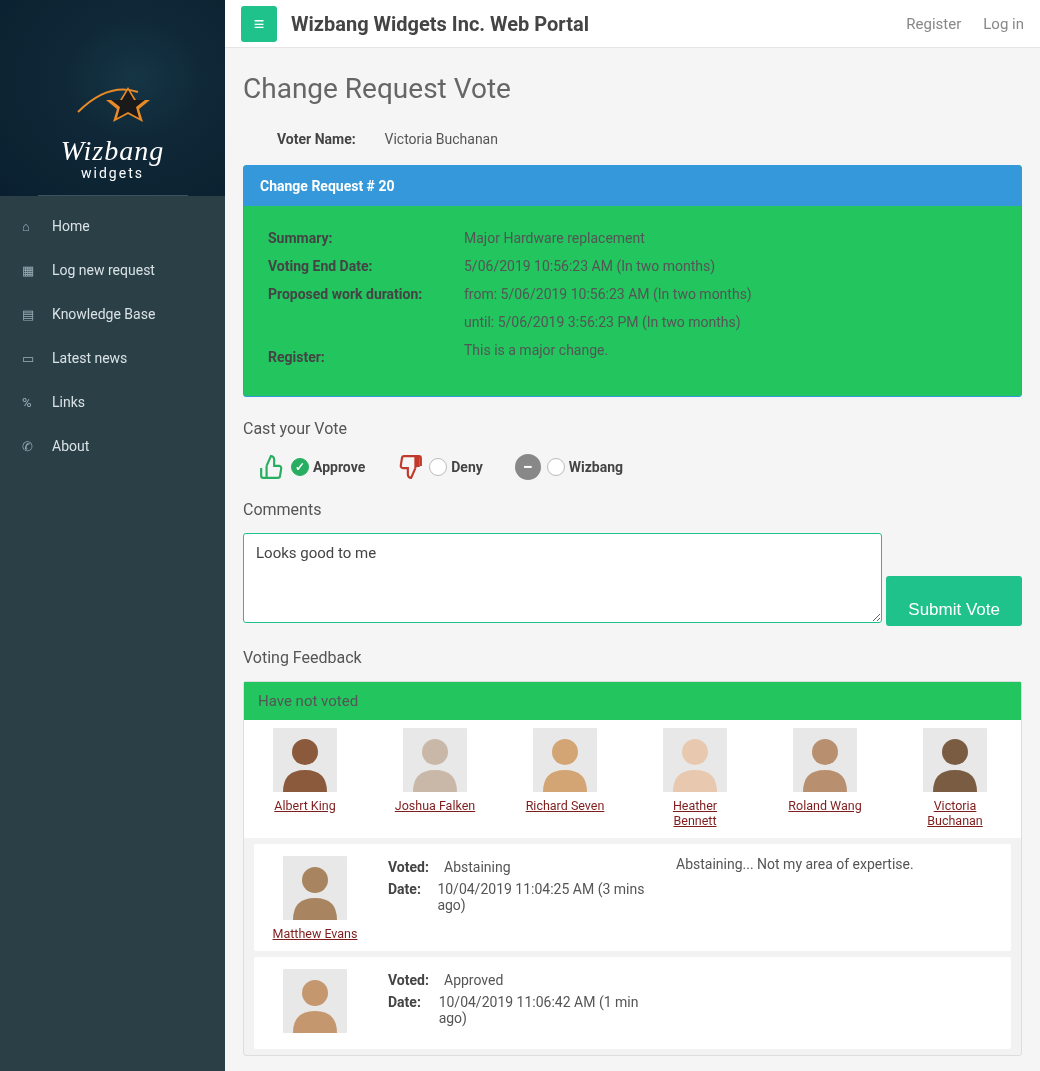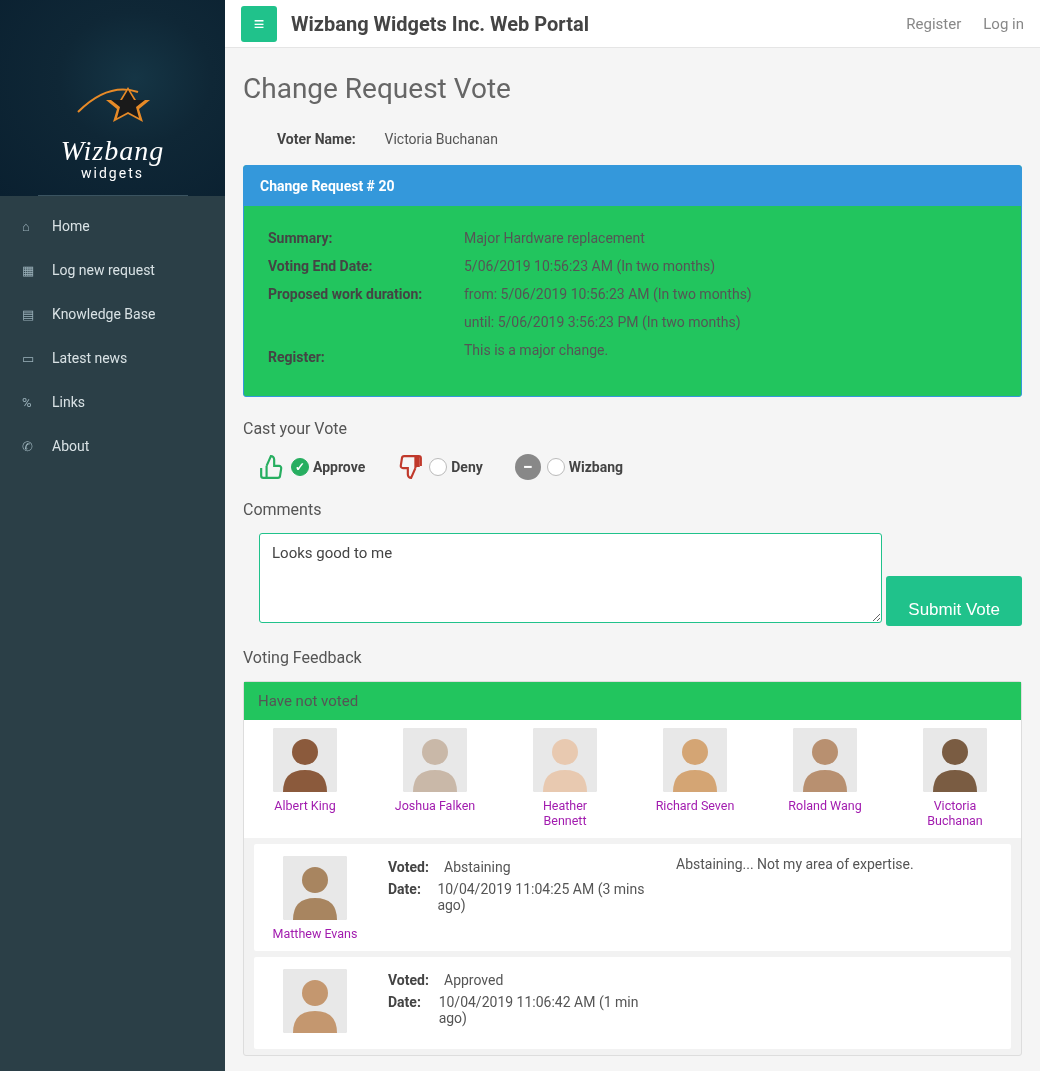--- a/index.html
+++ b/index.html
@@ -34,31 +34,31 @@
   .info-row .val { color:#555; }
   .info-row .val p { margin-bottom: 14px; }
   .section-title { font-size:16px; color:#555; margin: 0 0 14px; font-weight:400; }
   .vote-row { display:flex; gap:30px; align-items:center; padding: 0 0 18px 14px; }
   .vote-opt { display:flex; align-items:center; gap:4px; font-weight:700; color:#444; cursor:pointer; }
   .vote-icon { width:30px; height:30px; display:flex; align-items:center; justify-content:center; }
   .radio { width:18px; height:18px; border:1px solid #bbb; border-radius:50%; background:#fff; display:flex; align-items:center; justify-content:center; }
   .radio.checked { background:#27ae60; border-color:#27ae60; color:#fff; font-size:12px; }
   .thumb-up { color:#27ae60; font-size:24px; }
   .minus-circ { width:26px; height:26px; border-radius:50%; background:#888; color:#fff; display:flex; align-items:center; justify-content:center; font-weight:700; font-size:18px; line-height:1; }
-  .comments-area { display:flex; gap: 4px; align-items:stretch; margin-bottom: 22px; margin-left: 16px;}
+  .comments-area { display:flex; gap: 4px; align-items:stretch; margin-bottom: 22px;}
   .comments-wrap { flex:1; }
   textarea.comments { width:100%; height:90px; border:1px solid #20c28b; border-radius:3px; padding:10px 12px; font-size:15px; color:#444; font-family:inherit; resize:both; outline:none; }
   .submit-btn { align-self:flex-end; background:#20c28b; color:#fff; border:none; padding: 24px 22px; font-size:17px; border-radius:3px; cursor:pointer; height: 50px;}
   .feedback-panel { border:1px solid #ddd; border-radius:3px; background:#f2f2f2; }
   .fb-section-title { padding: 10px 14px; font-size:15px; color:#555; background: #22c55e;}
   .fb-row { background:#fff; padding: 8px 16px 10px; display:flex; gap: 40px; flex-wrap:wrap; }
   .avatar-cell { text-align:center; width:90px; }
   .avatar { width:64px; height:64px; border-radius:2px; margin:0 auto 6px; background:#ddd; overflow:hidden; display:flex; align-items:center; justify-content:center; }
   .avatar svg { width:100%; height:100%; }
-  .avatar-name { font-size:12.5px; color:#a21caf; }
+  .avatar-name { font-size:12.5px; color:#7f1d1d;text-decoration:underline; }
   .response { background:#fff; margin:6px 10px; border-radius:2px; padding: 12px 16px 10px; display:flex; gap: 28px; }
   .response .left { text-align:center; width: 90px; flex-shrink:0; }
   .response .mid { width: 260px; flex-shrink:0; }
   .response .mid .r { display:flex; padding: 3px 0; }
   .response .mid .r .l { font-weight:700; color:#444; width:56px; }
   .response .mid .r .v { color:#555; }
   .response .comment { flex:1; color:#555; }
 </style>
 </head>
 <body>
@@ -214,35 +214,35 @@
                   <circle cx="32" cy="24" r="13" fill="#c9b8a8"></circle>
                   <path d="M10 64 Q10 42 32 42 Q54 42 54 64 Z" fill="#c9b8a8"></path>
                 </svg>
               </div>
               <div class="avatar-name">Joshua Falken</div>
             </div>
             <div class="avatar-cell">
               <div class="avatar">
                 <svg viewBox="0 0 64 64">
                   <rect width="64" height="64" fill="#e8e8e8"></rect>
+                  <circle cx="32" cy="24" r="13" fill="#d4a574"></circle>
+                  <path d="M10 64 Q10 42 32 42 Q54 42 54 64 Z" fill="#d4a574"></path>
+                </svg>
+              </div>
+              <div class="avatar-name">Richard Seven</div>
+            </div>
+            <div class="avatar-cell">
+              <div class="avatar">
+                <svg viewBox="0 0 64 64">
+                  <rect width="64" height="64" fill="#e8e8e8"></rect>
                   <circle cx="32" cy="24" r="13" fill="#e8c9b0"></circle>
                   <path d="M10 64 Q10 42 32 42 Q54 42 54 64 Z" fill="#e8c9b0"></path>
                 </svg>
               </div>
               <div class="avatar-name">Heather Bennett</div>
-            </div>
-            <div class="avatar-cell">
-              <div class="avatar">
-                <svg viewBox="0 0 64 64">
-                  <rect width="64" height="64" fill="#e8e8e8"></rect>
-                  <circle cx="32" cy="24" r="13" fill="#d4a574"></circle>
-                  <path d="M10 64 Q10 42 32 42 Q54 42 54 64 Z" fill="#d4a574"></path>
-                </svg>
-              </div>
-              <div class="avatar-name">Richard Seven</div>
             </div>
             <div class="avatar-cell">
               <div class="avatar">
                 <svg viewBox="0 0 64 64">
                   <rect width="64" height="64" fill="#e8e8e8"></rect>
                   <circle cx="32" cy="24" r="13" fill="#b89070"></circle>
                   <path d="M10 64 Q10 42 32 42 Q54 42 54 64 Z" fill="#b89070"></path>
                 </svg>
               </div>
               <div class="avatar-name">Roland Wang</div>

